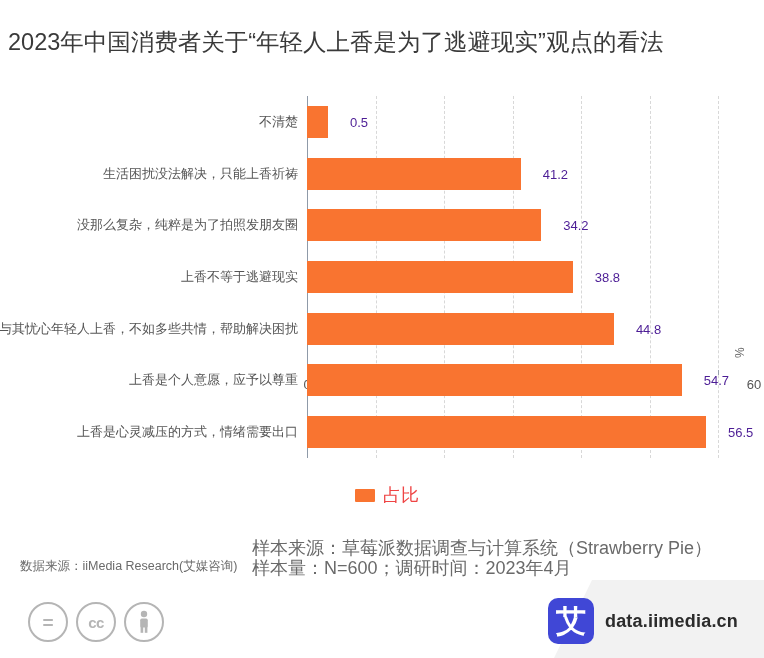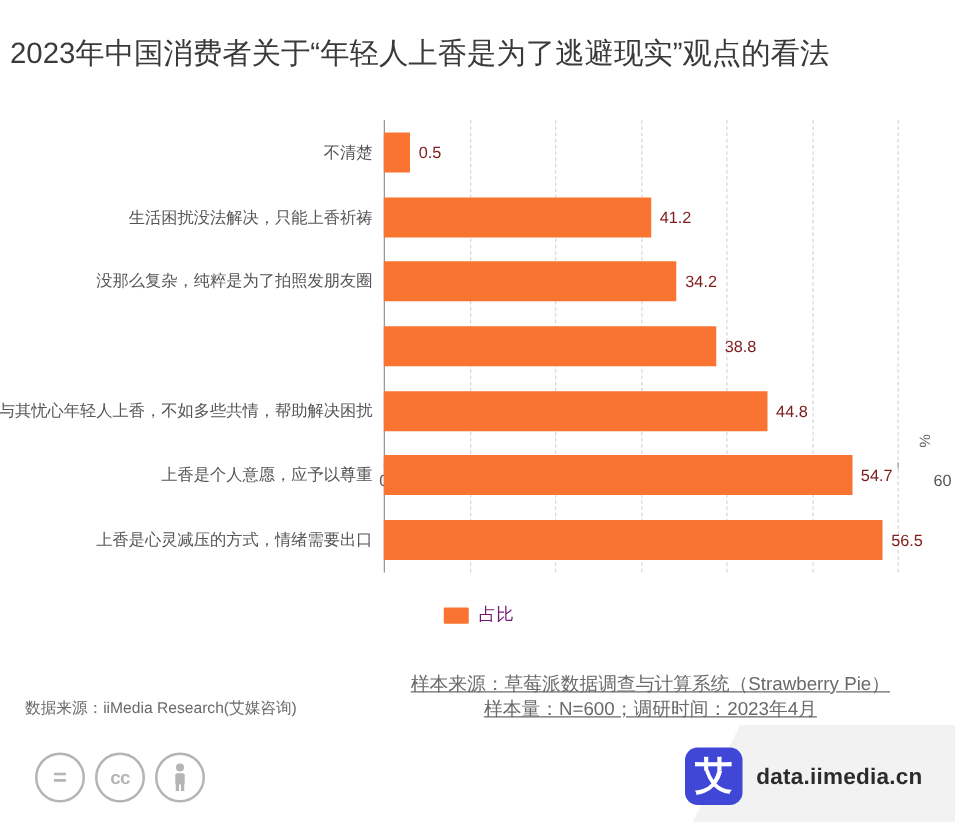--- a/index.html
+++ b/index.html
@@ -85,25 +85,25 @@
   .bar {
     height: 32px;
     background: #f97430;
     position: relative;
     z-index: 2;
   }
 
   .bar-value {
     position: absolute;
     left: 100%;
-    margin-left: 7px;
+    margin-left: 22px;
     top: 50%;
     transform: translateY(-50%);
     font-size: 13px;
-    color: #7f1d1d;
+    color: #4c1d95;
     white-space: nowrap;
     z-index: 3;
   }
 
   
   .cat-label {
     position: absolute;
     right: 100%;
     margin-right: 9px;
     top: 50%;
@@ -156,43 +156,42 @@
     align-items: center;
     gap: 8px;
   }
   #legend .swatch {
     width: 20px;
     height: 13px;
     background: #f97430;
     border-radius: 1px;
   }
   #legend .legend-label {
-    font-size: 14px;
-    color: #701a75;
+    font-size: 18px;
+    color: #ef4444;
   }
 
   
   #source-note {
     position: absolute;
     left: 20px;
     top: 558px;
     font-size: 12.5px;
     color: #6a6a6a;
     white-space: nowrap;
   }
   #sample-note {
     position: absolute;
     right: 52px;
     top: 538px;
-    text-align: center;
-    font-size: 15px;
+    text-align: left;
+    font-size: 18px;
     color: #6a6a6a;
     line-height: 20px;
     white-space: nowrap;
-    text-decoration: underline;
   }
 
   
   #cc-icons {
     position: absolute;
     left: 28px;
     top: 602px;
     display: flex;
     gap: 8px;
     z-index: 2;
@@ -291,20 +290,21 @@
             <span class="bar-value">41.2</span>
           </div>
         </div>
         <div class="row">
           <div class="cat-label">没那么复杂，纯粹是为了拍照发朋友圈</div>
           <div class="bar" style="width: 234.27px;">
             <span class="bar-value">34.2</span>
           </div>
         </div>
         <div class="row">
+          <div class="cat-label">上香不等于逃避现实</div>
           <div class="bar" style="width: 265.78px;">
             <span class="bar-value">38.8</span>
           </div>
         </div>
         <div class="row">
           <div class="cat-label">与其忧心年轻人上香，不如多些共情，帮助解决困扰</div>
           <div class="bar" style="width: 306.88px;">
             <span class="bar-value">44.8</span>
           </div>
         </div>

